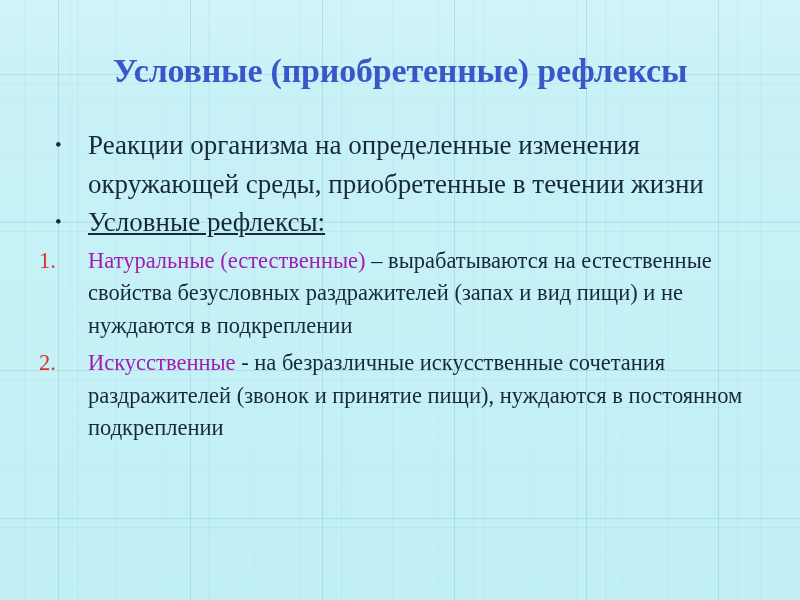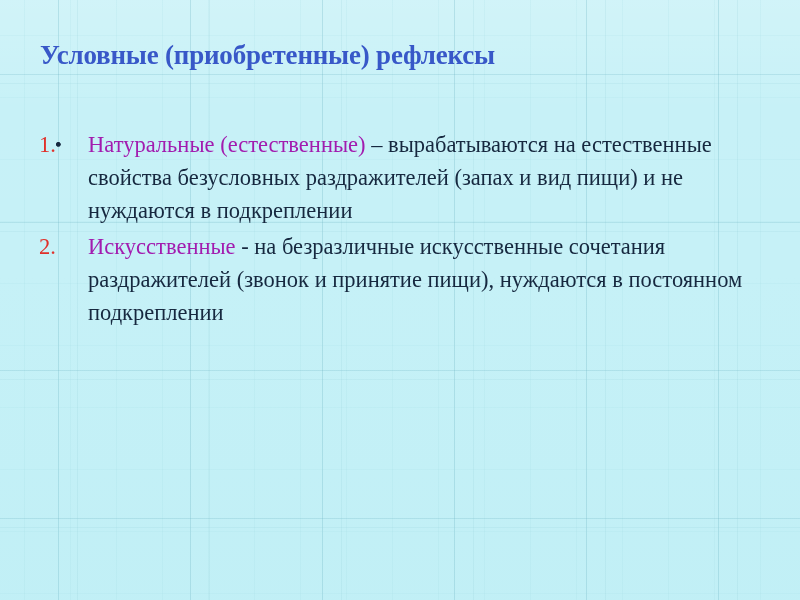--- a/index.html
+++ b/index.html
@@ -80,25 +80,25 @@
       linear-gradient(to bottom,
         rgba(255,255,255,0.20) 0%,
         rgba(255,255,255,0.02) 18%,
         rgba(255,255,255,0.00) 45%,
         rgba(150,225,235,0.10) 100%);
   }
 
   
   #title {
     position: absolute;
-    top: 40px;
+    top: 52px;
     left: 40px;
     width: 720px;
-    text-align: left;
-    font-size: 27px;
+    text-align: center;
+    font-size: 34px;
     font-weight: bold;
     color: #3858c8;
     letter-spacing: -0.2px;
     line-height: 1.12;
     white-space: nowrap;
   }
 
   
   #body {
     position: absolute;
@@ -168,23 +168,25 @@
   <div class="plaid plaid-v"></div>
   <div class="plaid plaid-h"></div>
 
   <div id="title">Условные (приобретенные) рефлексы</div>
 
   <div id="body">
 
     <ul class="lvl1">
       <li>
         <span class="bullet">•</span>
+        <span>Реакции организма на определенные изменения окружающей среды, приобретенные в течении жизни</span>
       </li>
       <li>
         <span class="bullet">•</span>
+        <span class="underlined">Условные рефлексы:</span>
       </li>
     </ul>
 
     <ol class="lvl2">
       <li>
         <span class="num">1.</span>
         <span class="red">Натуральные (естественные)</span><span> – вырабатываются на естественные свойства безусловных раздражителей (запах и вид пищи) и не нуждаются в подкреплении</span>
       </li>
       <li>
         <span class="num">2.</span>

